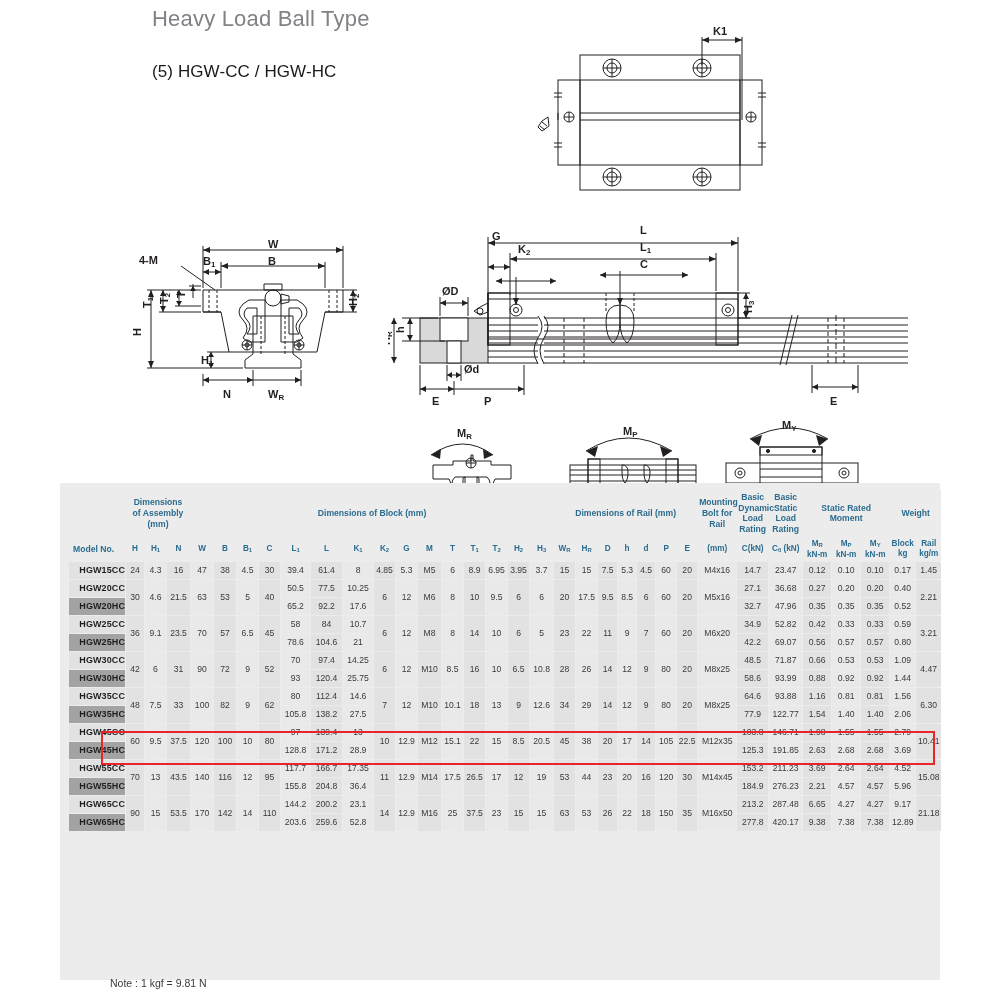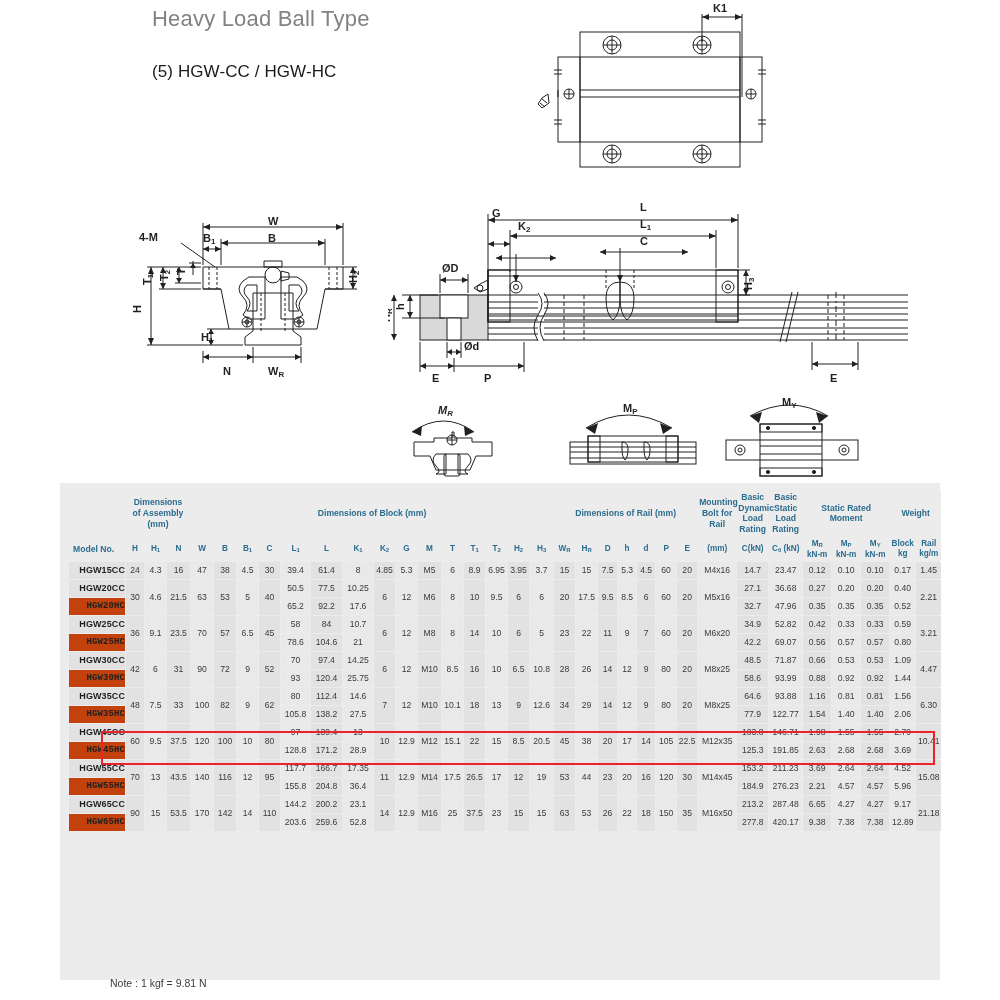--- a/index.html
+++ b/index.html
@@ -16,21 +16,21 @@
   .hdr-sub {
     position:absolute; left:152px; top:6px;
     font-size:22px; color:#808285; letter-spacing:.2px;
   }
   .hdr-title {
     position:absolute; left:152px; top:62px;
     font-size:17px; font-weight:normal; color:#1a1a1a; letter-spacing:.1px;
   }
 
   
-  .draw { position:absolute; }
+  .draw { position:absolute;margin-top:23px; }
   .draw svg { display:block; }
 
   
   .tbl-wrap {
     position:absolute; left:60px; top:483px;
     width:880px; height:497px;
     background:#ececec;
     padding:6px 8px 4px 8px;
   }
   table.spec {
@@ -69,21 +69,21 @@
   table.spec td.alt { background:#e9e9e9; }
   table.spec td.model {
     background:#e2e2e2;
     font-weight:bold;
     font-size:9px;
     color:#1f1f1f;
     text-align:right;
     padding-left:8px;
     letter-spacing:.1px;
   }
-  table.spec td.modelalt { background:#c2410c;font-family:Liberation Mono, monospace; }
+  table.spec td.modelalt { background:#a3a3a3; }
   .sub { font-size:.72em; vertical-align:-.22em; }
 
   .hl-box {
     position:absolute;
     left:101px; top:731px;
     width:834px; height:34px;
     border:2px solid #e8252a;
     pointer-events:none;
     z-index:5;
   }
@@ -394,21 +394,21 @@
   <text class="dimlbl" x="76" y="158">Ød</text>
   <text class="dimlbl" x="16" y="118" transform="rotate(-90 16 118)">h</text>
   <text class="dimlbl" x="2" y="130" transform="rotate(-90 2 130)">H<tspan class="sub" dy="2" font-size="8">R</tspan></text>
   <text class="dimlbl" x="44" y="190">E</text>
   <text class="dimlbl" x="96" y="190">P</text>
   <text class="dimlbl" x="364" y="98" transform="rotate(-90 364 98)">H<tspan class="sub" dy="2" font-size="8">3</tspan></text>
   <text class="dimlbl" x="442" y="190">E</text>
 </svg>
 </div>
 
-<div class="draw" style="left:392px; top:398px;font-style:italic;">
+<div class="draw" style="left:411px; top:398px;">
 <svg width="120" height="80" viewBox="0 0 120 80">
   <g fill="none" stroke="#231f20" stroke-width="1">
     <path d="M20 34 q32 -22 62 0"></path>
     <path d="M20 34 l10 -6 l-1 10 z" fill="#231f20" stroke="none"></path>
     <path d="M82 34 l-10 -6 l1 10 z" fill="#231f20" stroke="none"></path>
     <path d="M22 44 h20 v-4 h18 v-6 h2 v6 h18 v4 h20 v14 h-16 l-6 14 h-34 l-6 -14 h-16 z"></path>
     <path d="M44 56 q-6 6 0 12 q6 6 0 8 h10 v-20 z"></path>
     <path d="M76 56 q6 6 0 12 q-6 6 0 8 h-10 v-20 z"></path>
     <rect x="52" y="56" width="16" height="22" rx="2"></rect>
     <circle cx="60" cy="42" r="5"></circle>

